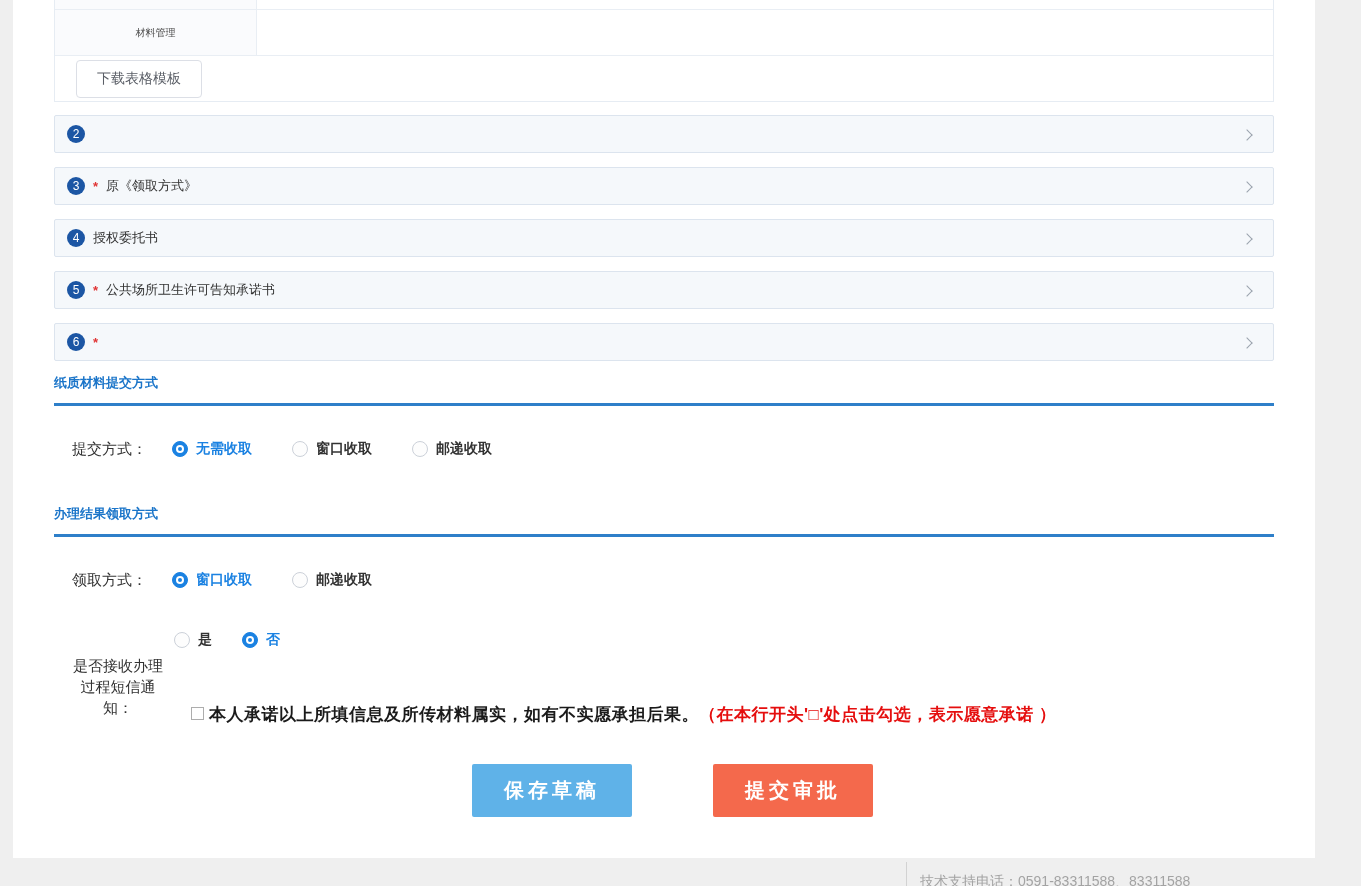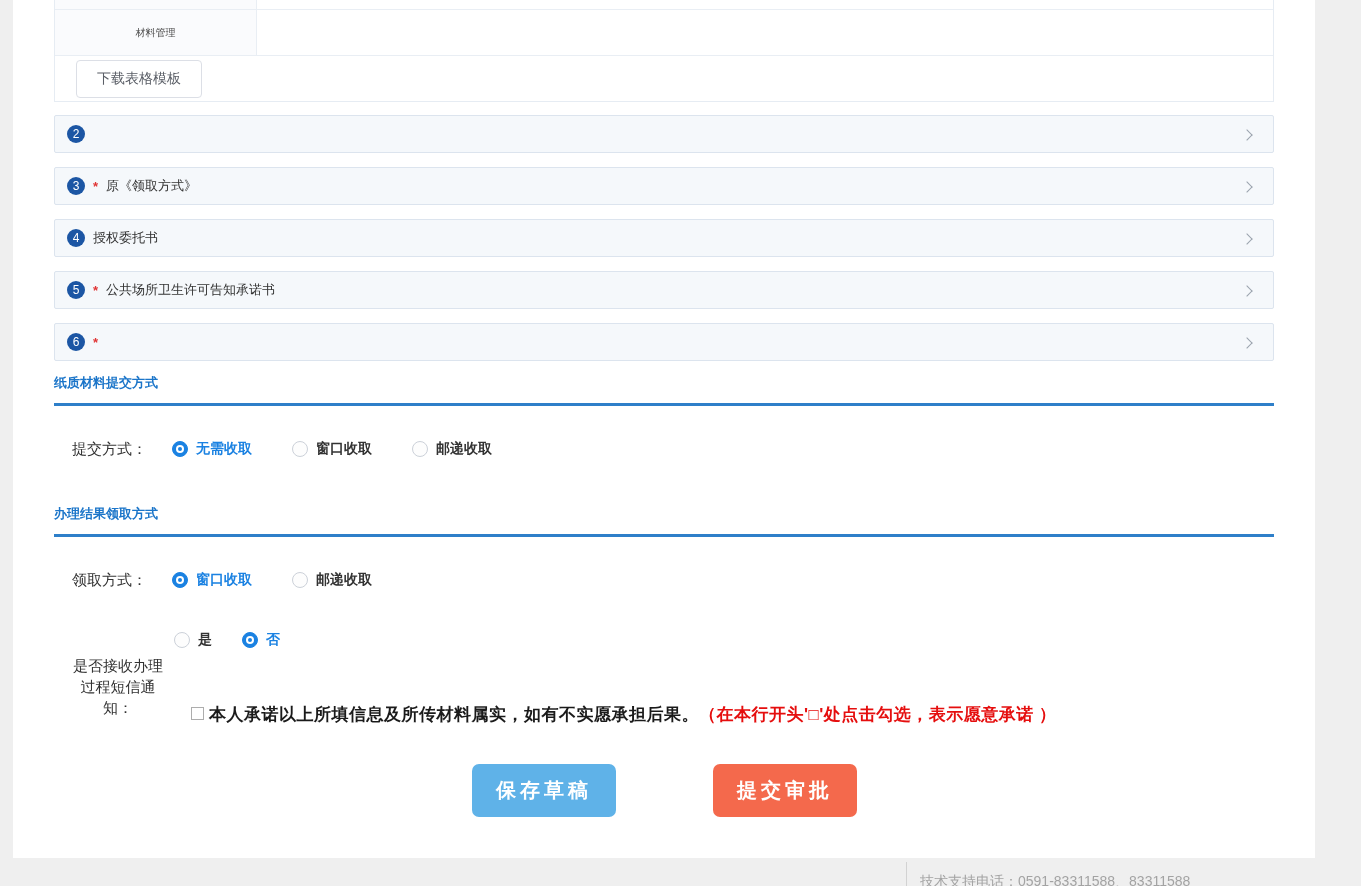--- a/index.html
+++ b/index.html
@@ -87,21 +87,21 @@
   .commit-box {
     left:191px; top:707px; width:13px; height:13px;
     border:1px solid #adadad; background:#fff; cursor:pointer;
   }
   .commit-text { left:209px; top:703px; font-size:17px; font-weight:bold;
     color:#1a1a1a; letter-spacing:0.5px; }
   .commit-red { color:#e50e0e; }
 
   
   .btn {
-    height:53px; width:144px; border:none; border-radius:7px;
+    height:53px; width:160px; border:none; border-radius:2px;
     color:#fff; font-size:20px; font-weight:bold; letter-spacing:4px;
     cursor:pointer; font-family:inherit;
   }
   .btn-save   { background:#5fb2e8; }
   .btn-submit { background:#f4694c; }
 
   
   .footer { left:0; top:858px; width:1361px; height:28px; background:#efefef; }
   .footer-divider { left:906px; top:862px; width:1px; height:24px; background:#d2d2d2; }
   .footer-text { left:920px; top:873px; font-size:14px; color:#a3a3a3; white-space:nowrap; }

